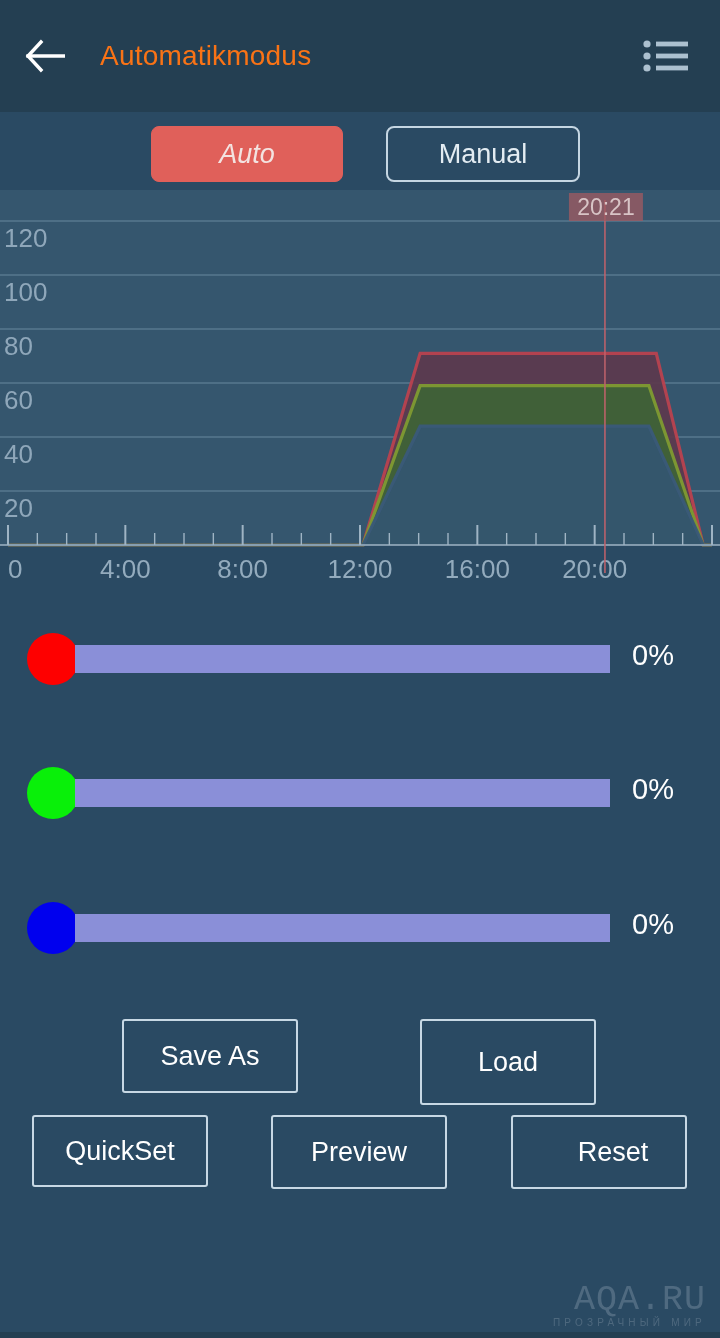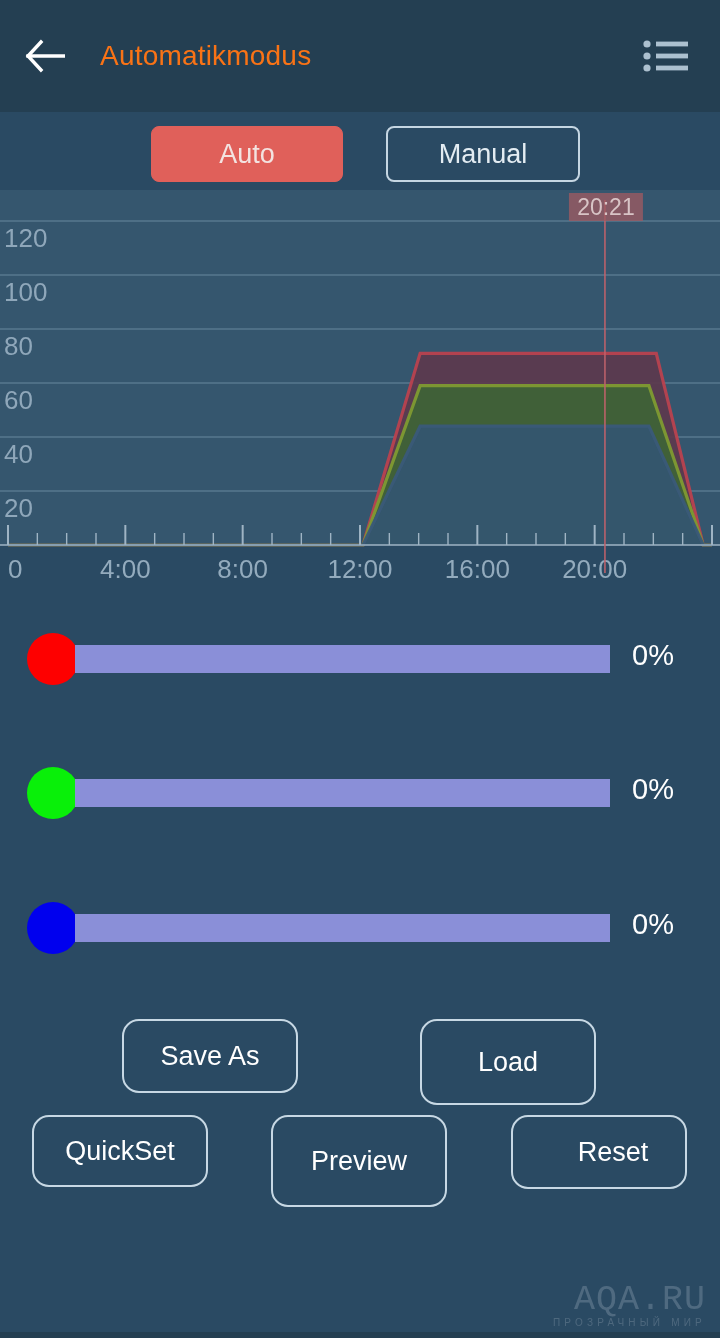--- a/index.html
+++ b/index.html
@@ -74,29 +74,29 @@
     position: absolute; left: 75px; width: 535px; height: 28px; top: 14px;
     background: #8a8fd8;
   }
   .slider-val {
     position: absolute; left: 632px; top: 8px;
     font-size: 29px; color: #ffffff;
   }
 
   
   .act-btn {
-    position: absolute; border: 2px solid #c7d8e4; border-radius: 17px;
+    position: absolute; border: 2px solid #c7d8e4; border-radius: 3px;
     background: transparent; color: #ffffff; font-size: 27px;
     display: flex; align-items: center; justify-content: center;
     cursor: pointer; white-space: nowrap;
   }
   .btn-saveas  { left: 122px; top: 1019px; width: 176px; height: 74px; }
   .btn-load    { left: 420px; top: 1019px; width: 176px; height: 86px; }
   .btn-quickset{ left: 32px;  top: 1115px; width: 176px; height: 72px; }
-  .btn-preview { left: 271px; top: 1115px; width: 176px; height: 92px; }
+  .btn-preview { left: 271px; top: 1115px; width: 176px; height: 74px; }
   .btn-reset   { left: 511px; top: 1115px; width: 176px; height: 74px; padding-left: 28px; }
 
   
   .watermark {
     position: absolute; right: 14px; bottom: 10px;
     text-align: right; opacity: .55;
   }
   .wm-main {
     font-size: 35px; color: #6e8599; letter-spacing: 1px;
     font-family: Liberation Mono, monospace; line-height: 1;
@@ -129,21 +129,21 @@
         <circle cx="4" cy="17" r="3.6" fill="#acc0cf"></circle>
         <circle cx="4" cy="29" r="3.6" fill="#acc0cf"></circle>
         <rect x="13" y="2.6" width="32" height="4.8" fill="#acc0cf"></rect>
         <rect x="13" y="14.6" width="32" height="4.8" fill="#acc0cf"></rect>
         <rect x="13" y="26.6" width="32" height="4.8" fill="#acc0cf"></rect>
       </svg>
     </div>
   </div>
 
   <div class="mode-row">
-    <div class="mode-btn active" style="background: rgb(224, 96, 90); border-color: rgb(224, 96, 90);">Auto</div>
+    <div class="mode-btn active" style="background: rgb(224, 96, 90); border-color: rgb(224, 96, 90); font-style: italic;">Auto</div>
     <div class="mode-btn inactive" style="border-color: rgb(197, 214, 226);">Manual</div>
   </div>
 
   <div class="chart-wrap">
     <svg class="chart-svg" id="chart" viewBox="0 0 720 400">
         <rect x="0" y="0" width="720" height="355" fill="#35566e"></rect>
         <line x1="0" y1="31" x2="720" y2="31" stroke="#57798f" stroke-width="1.4"></line>
         <text x="4" y="57" fill="#8fa7ba" font-size="26" font-family="&quot;Liberation Sans&quot;, sans-serif">120</text>
         <line x1="0" y1="85" x2="720" y2="85" stroke="#57798f" stroke-width="1.4"></line>
         <text x="4" y="111" fill="#8fa7ba" font-size="26" font-family="&quot;Liberation Sans&quot;, sans-serif">100</text>

